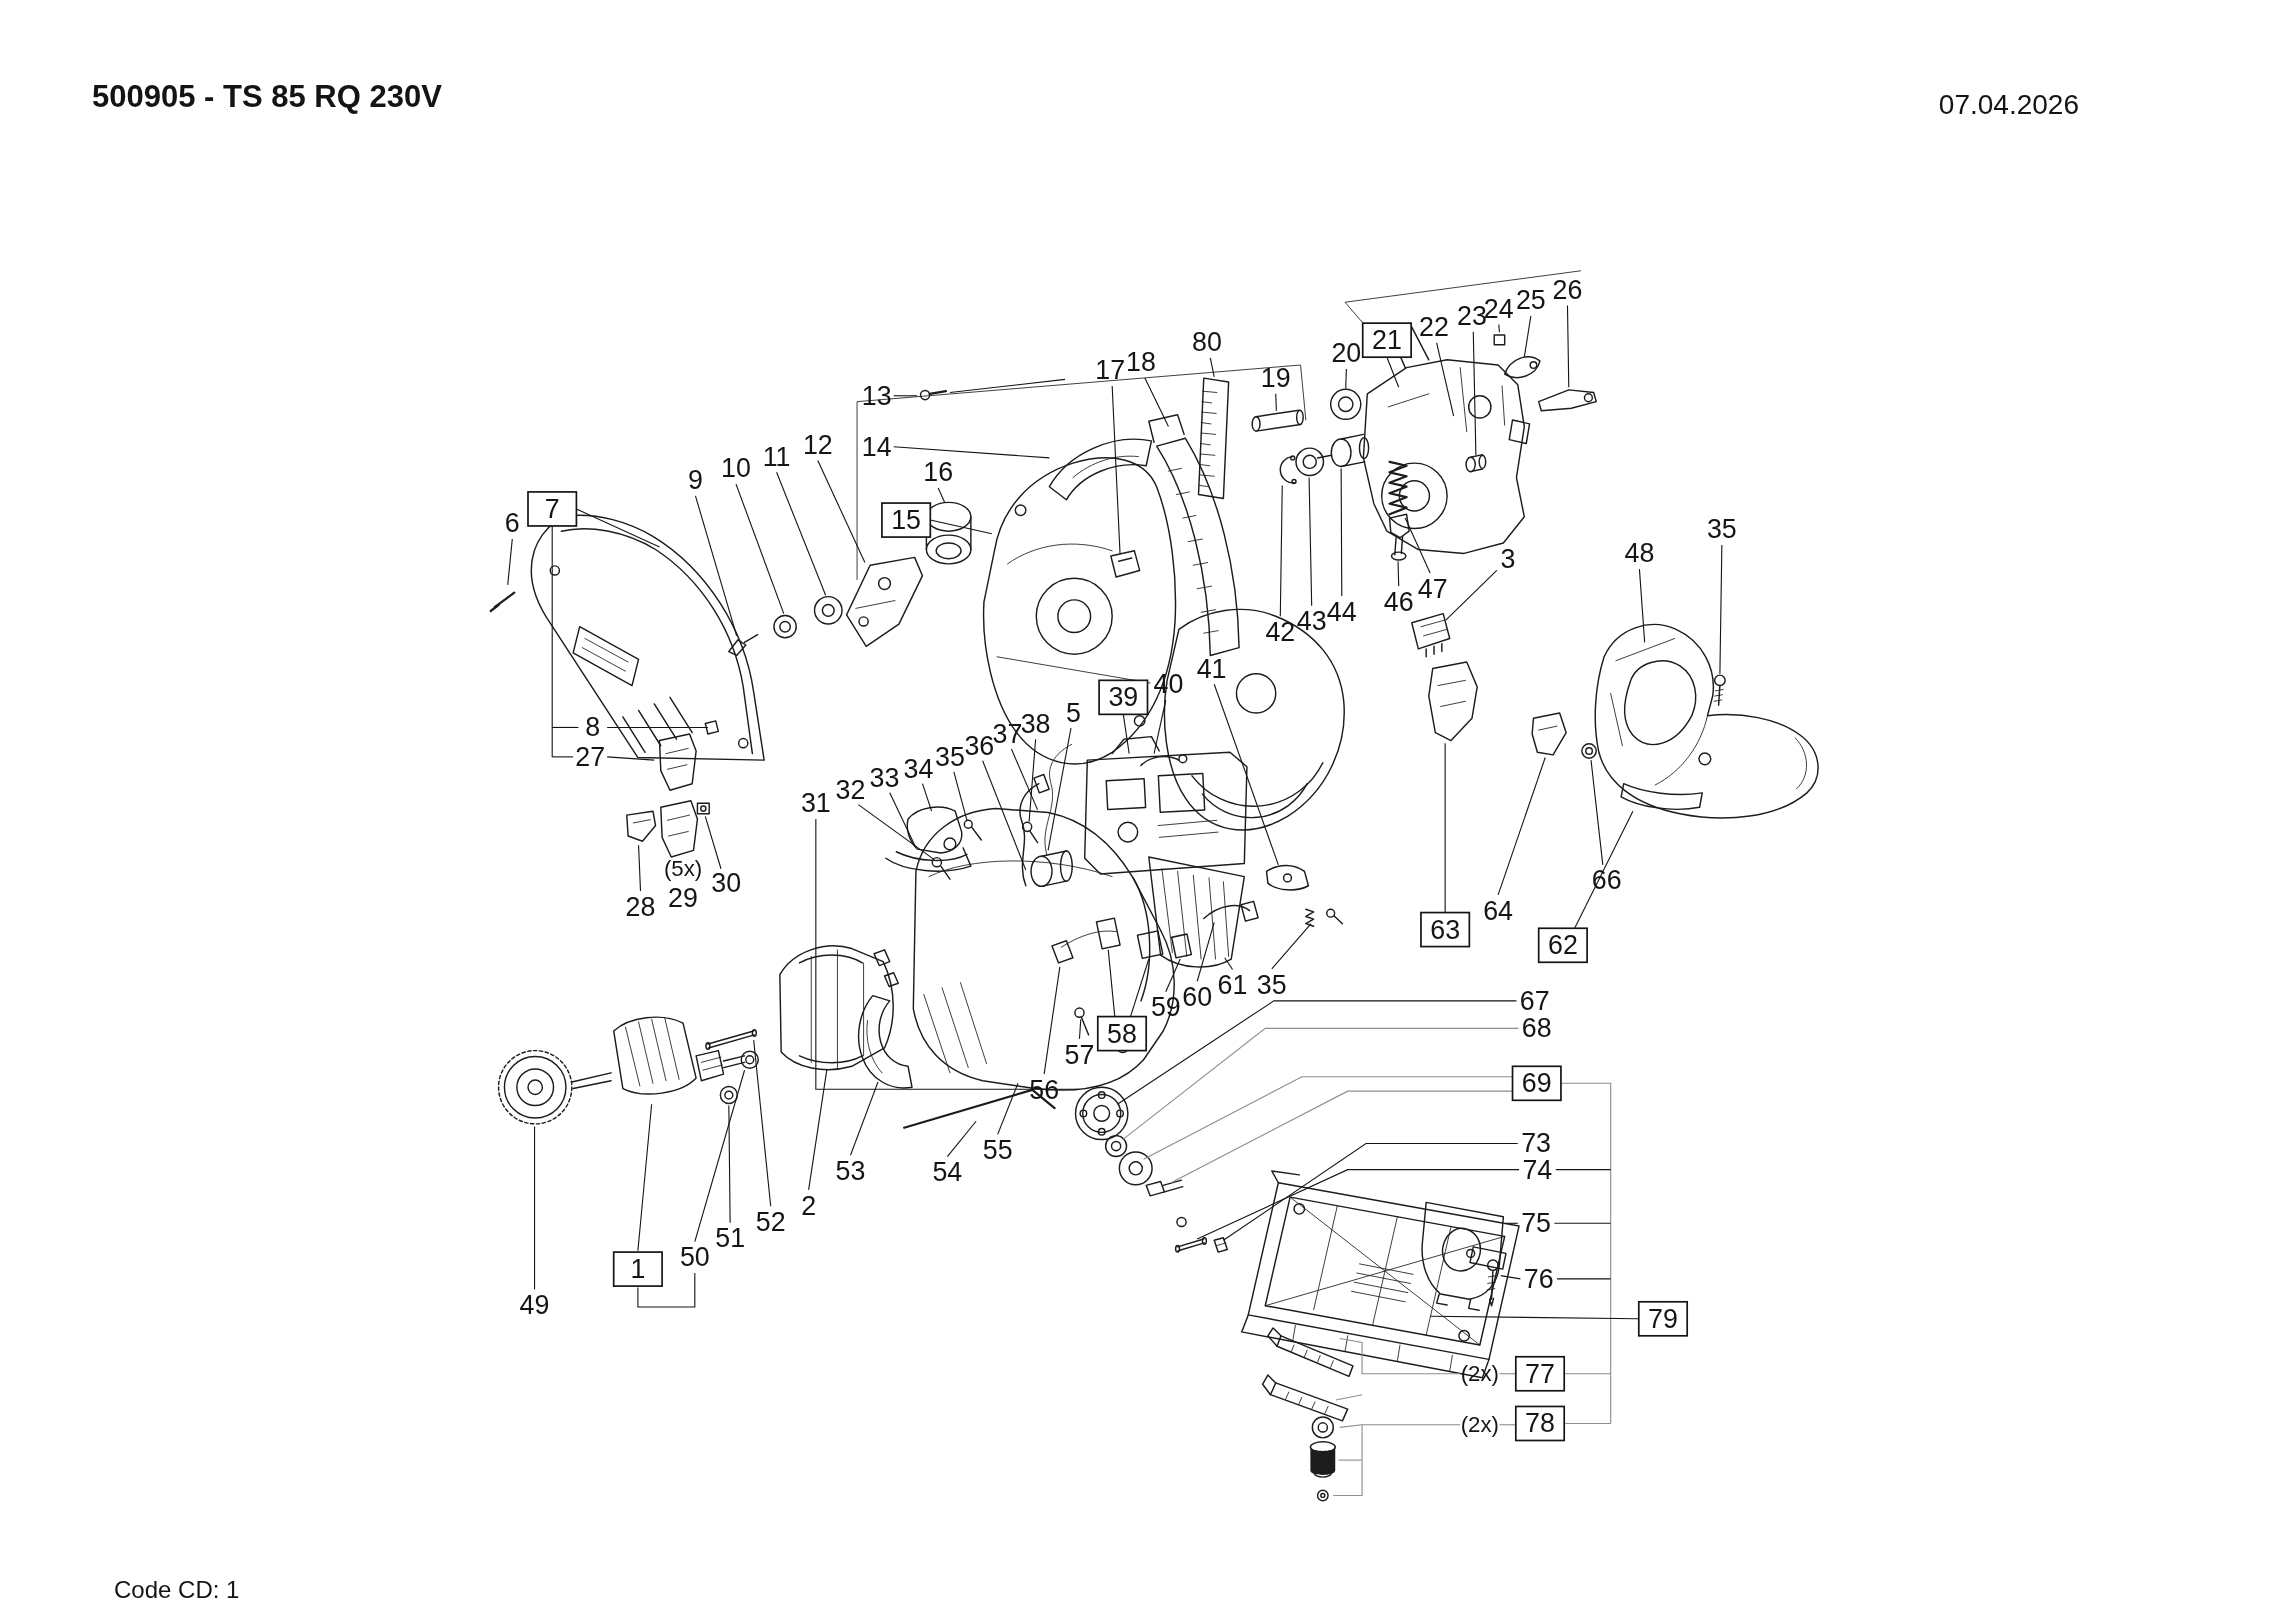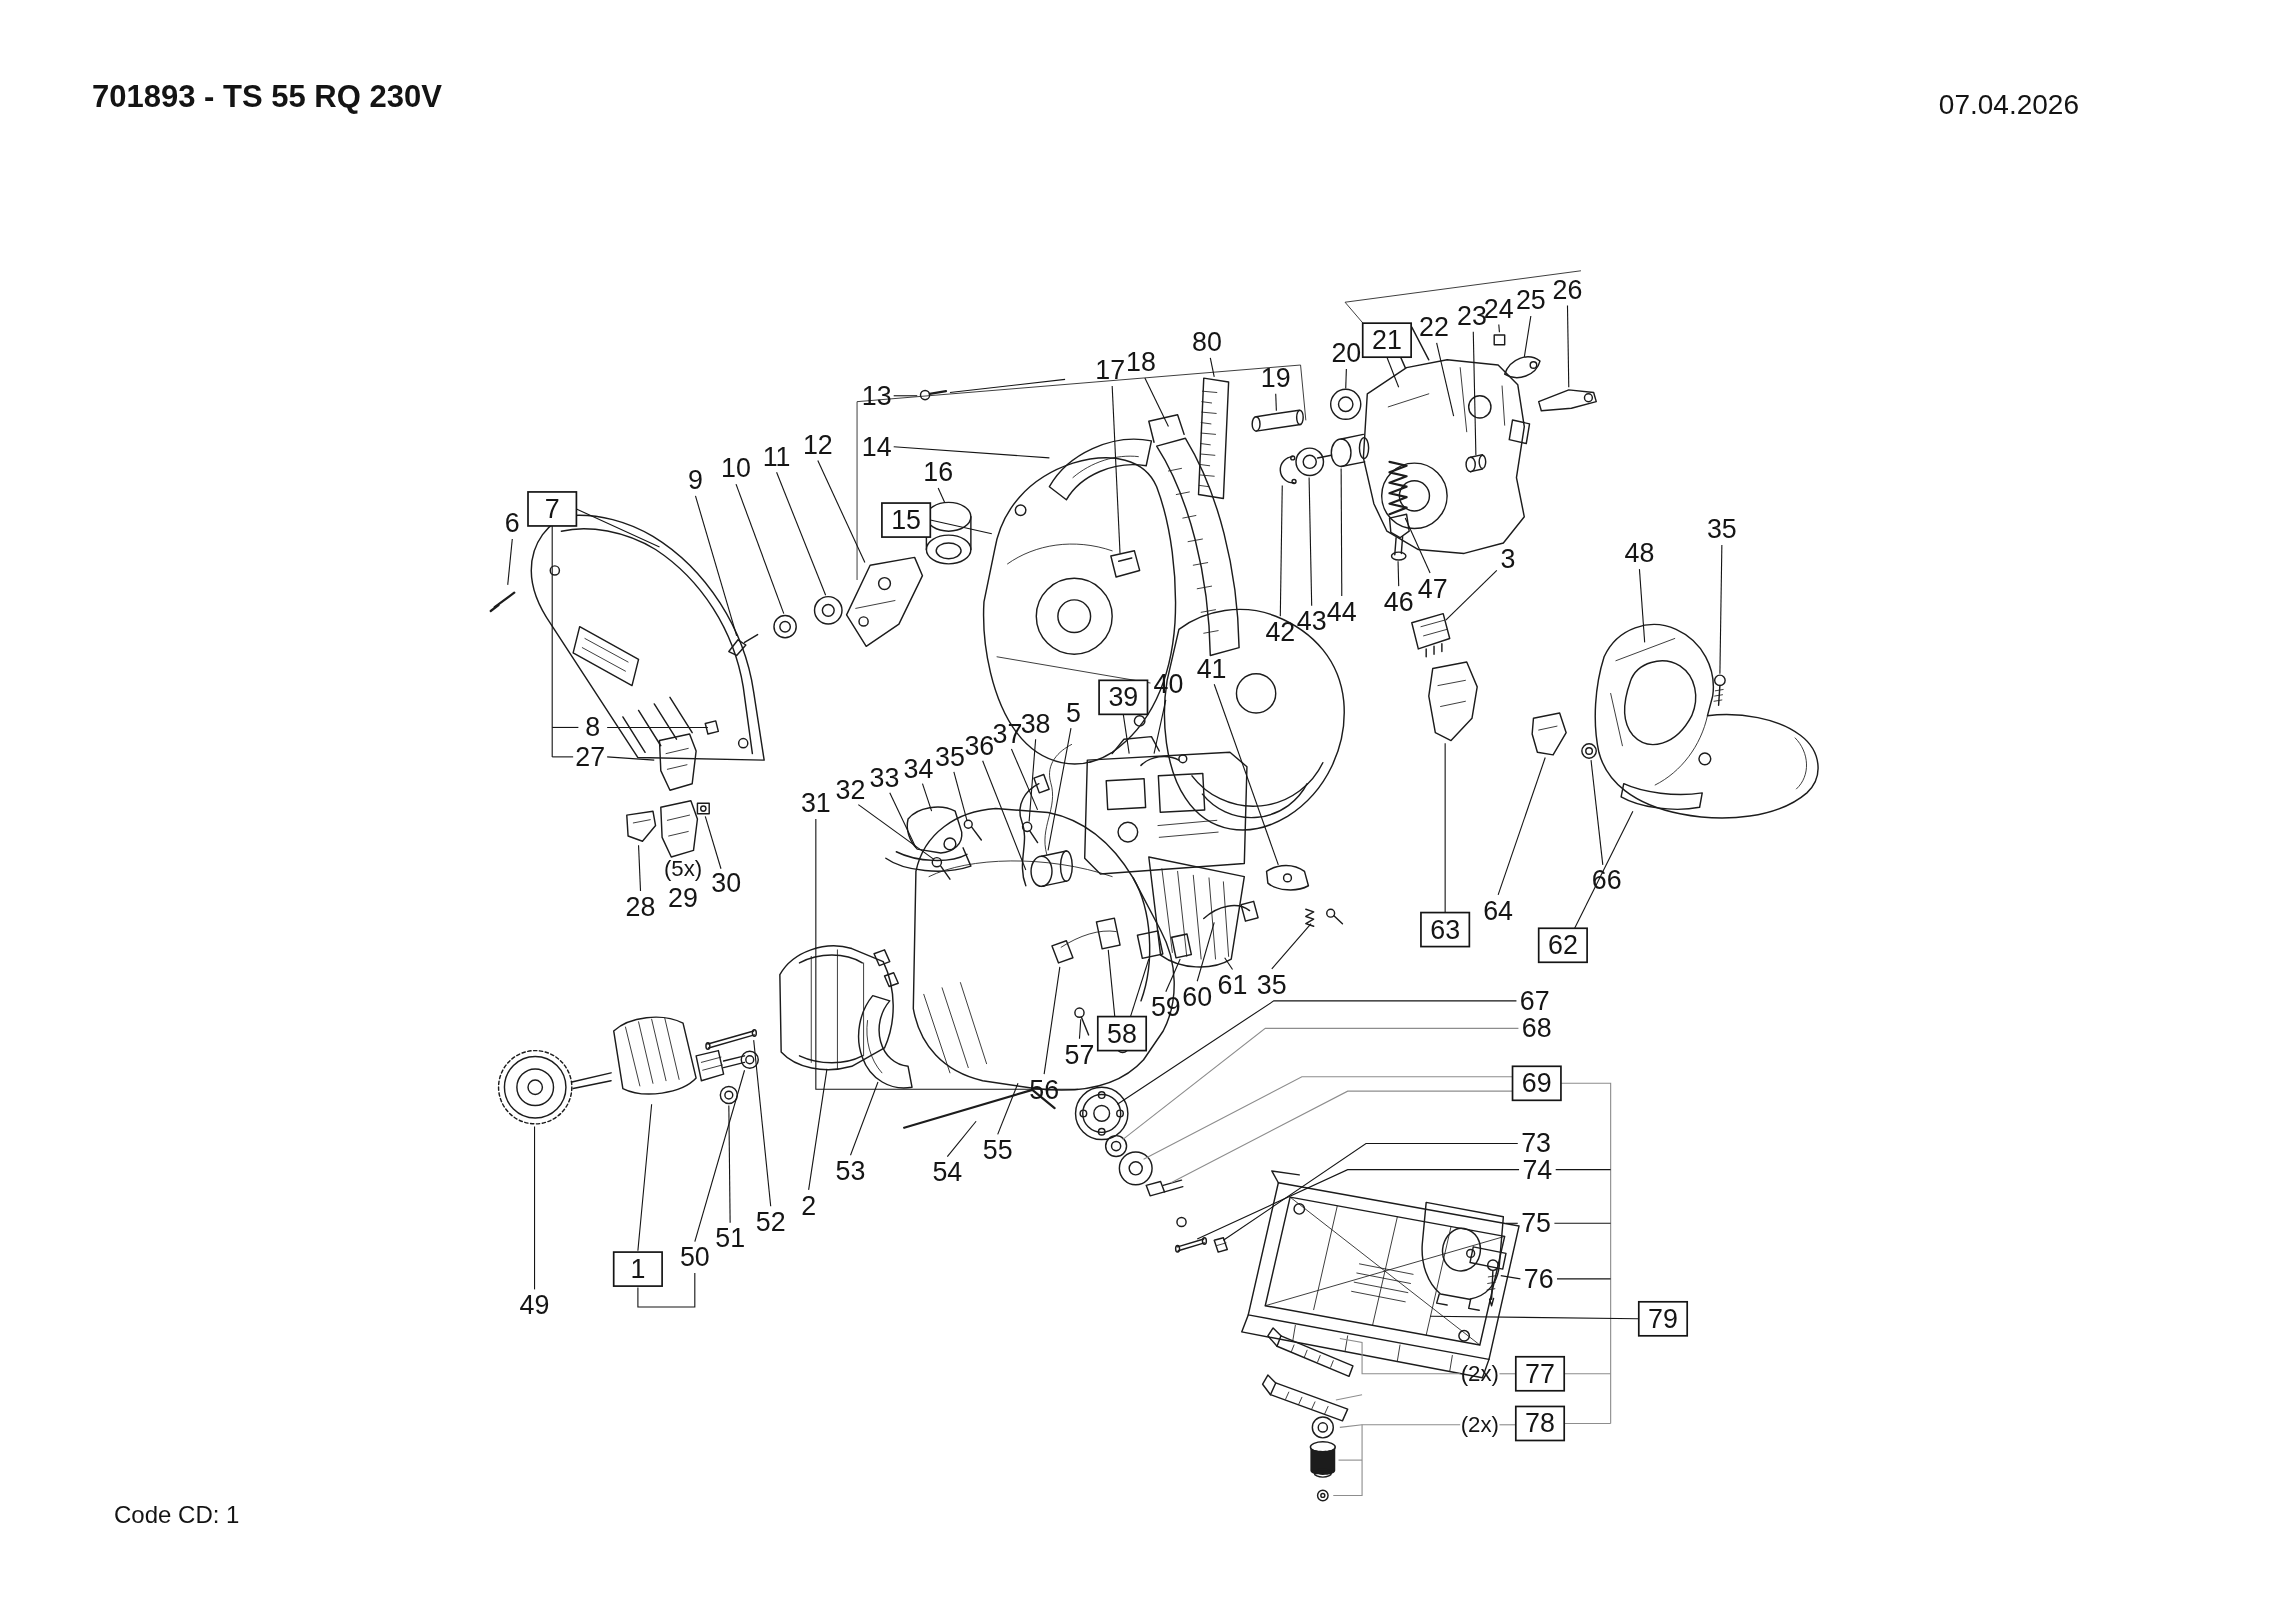--- a/index.html
+++ b/index.html
@@ -1,35 +1,35 @@
 <!DOCTYPE html>
 <html style="font-size:10.5px"><head>
 <meta charset="utf-8">
 <style>
   html,body{margin:0;padding:0;}
   body{width:2295px;height:1623px;background:#ffffff;position:relative;overflow:hidden;
        font-family:"Liberation Sans",sans-serif;color:#141414;}
   .title{position:absolute;left:92px;top:79px;font-size:31px;font-weight:bold;letter-spacing:0px;}
   .date{position:absolute;right:216px;top:89px;font-size:28px;}
-  .footer{position:absolute;left:114px;top:1501px;font-size:24px;}
+  .footer{position:absolute;left:114px;top:1576px;font-size:24px;}
   #diagram{position:absolute;left:0;top:0;}
   .p{fill:none;stroke:#1c1c1c;stroke-width:2.2;stroke-linejoin:round;stroke-linecap:round;}
   .p2{fill:none;stroke:#1c1c1c;stroke-width:3.4;stroke-linejoin:round;stroke-linecap:round;}
   .h{fill:none;stroke:#1c1c1c;stroke-width:1.3;stroke-linejoin:round;stroke-linecap:round;}
   .fd{fill:#1c1c1c;stroke:none;}
   .lead{fill:none;stroke:#151515;stroke-width:1.7;}
   .lead.gray{stroke:#8d8d8d;}
   .lbl{font-family:"Liberation Sans",sans-serif;font-size:41px;fill:#151515;text-anchor:middle;}
   .lbl.qty{font-size:34px;}
   .lblbox{fill:#ffffff;stroke:#151515;stroke-width:2.6;}
 </style>
 </head>
 <body>
 
-<div class="title">701893 - TS 55 RQ 230V</div>
+<div class="title">500905 - TS 85 RQ 230V</div>
 <div class="date">07.04.2026</div>
 <div class="footer">Code CD: 1</div>
 
 <svg id="diagram" width="2295" height="1623" viewBox="0 0 3508 2481" xmlns="http://www.w3.org/2000/svg">
 
   <g>
 
     <g>
       <path class="p" d="M872,788 C838,796 812,830 812,872 C812,902 824,928 842,954 L975,1158 L1168,1162 L1152,1058 C1138,962 1080,870 998,820 C960,797 914,785 872,788 Z"></path>
       <path class="p" d="M858,812 C900,802 956,812 1002,840 C1072,886 1122,964 1136,1050 L1150,1152"></path>

